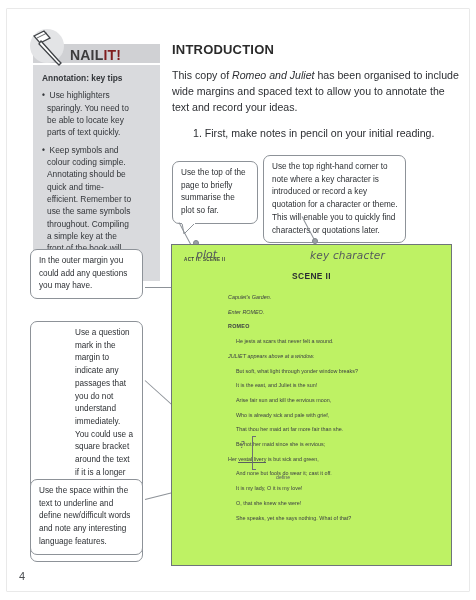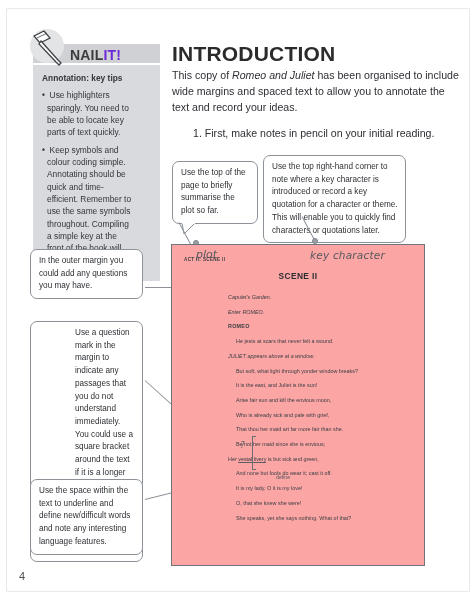--- a/index.html
+++ b/index.html
@@ -38,21 +38,21 @@
     border-bottom: 2px solid #ffffff;
   }
   .nail-title {
     position: absolute;
     left: 37px; top: 3px;
     font-size: 14px;
     font-weight: bold;
     letter-spacing: .2px;
     color: #3c3c3c;
   }
-  .nail-title .lt { color: #6d28d9; text-align: right; }
+  .nail-title .lt { color: #7f1d1d; text-align: right; }
   .nail-icon {
     position: absolute;
     left: -8px; top: -17px;
     width: 46px; height: 42px;
   }
   .nail-body {
     padding: 7px 26px 9px 9px;
     color: #33363a;
     font-size: 8.4px;
     line-height: 1.47;
@@ -69,21 +69,21 @@
   }
   .nail-body p.bullet::before {
     content: "\2022\00a0\00a0";
     font-weight: bold;
   }
 
   
   .intro-title {
     position: absolute;
     left: 172px; top: 42px;
-    font-size: 21px;
+    font-size: 13px;
     font-weight: bold;
     color: #2b2b2b;
     letter-spacing: .2px;
   }
   .intro-para {
     position: absolute;
     left: 172px; top: 68px;
     width: 290px;
     font-size: 10.6px;
     line-height: 1.50;
@@ -128,23 +128,23 @@
     width: 6px; height: 6px;
     border-radius: 50%;
     background: #9aa0a6;
     border: 1px solid #7e848a;
   }
 
   
   .book {
     position: absolute;
     left: 171px; top: 244px;
-    width: 254px; height: 322px;
+    width: 281px; height: 322px;
     border: 1px solid #6e7479;
-    background: #fca5a5;
+    background: #bef264;
   }
   .act-label {
     position: absolute;
     left: 12px; top: 12px;
     font-size: 4.6px;
     font-weight: bold;
     letter-spacing: .35px;
     color: #3a3d41;
   }
   .scene-head {

